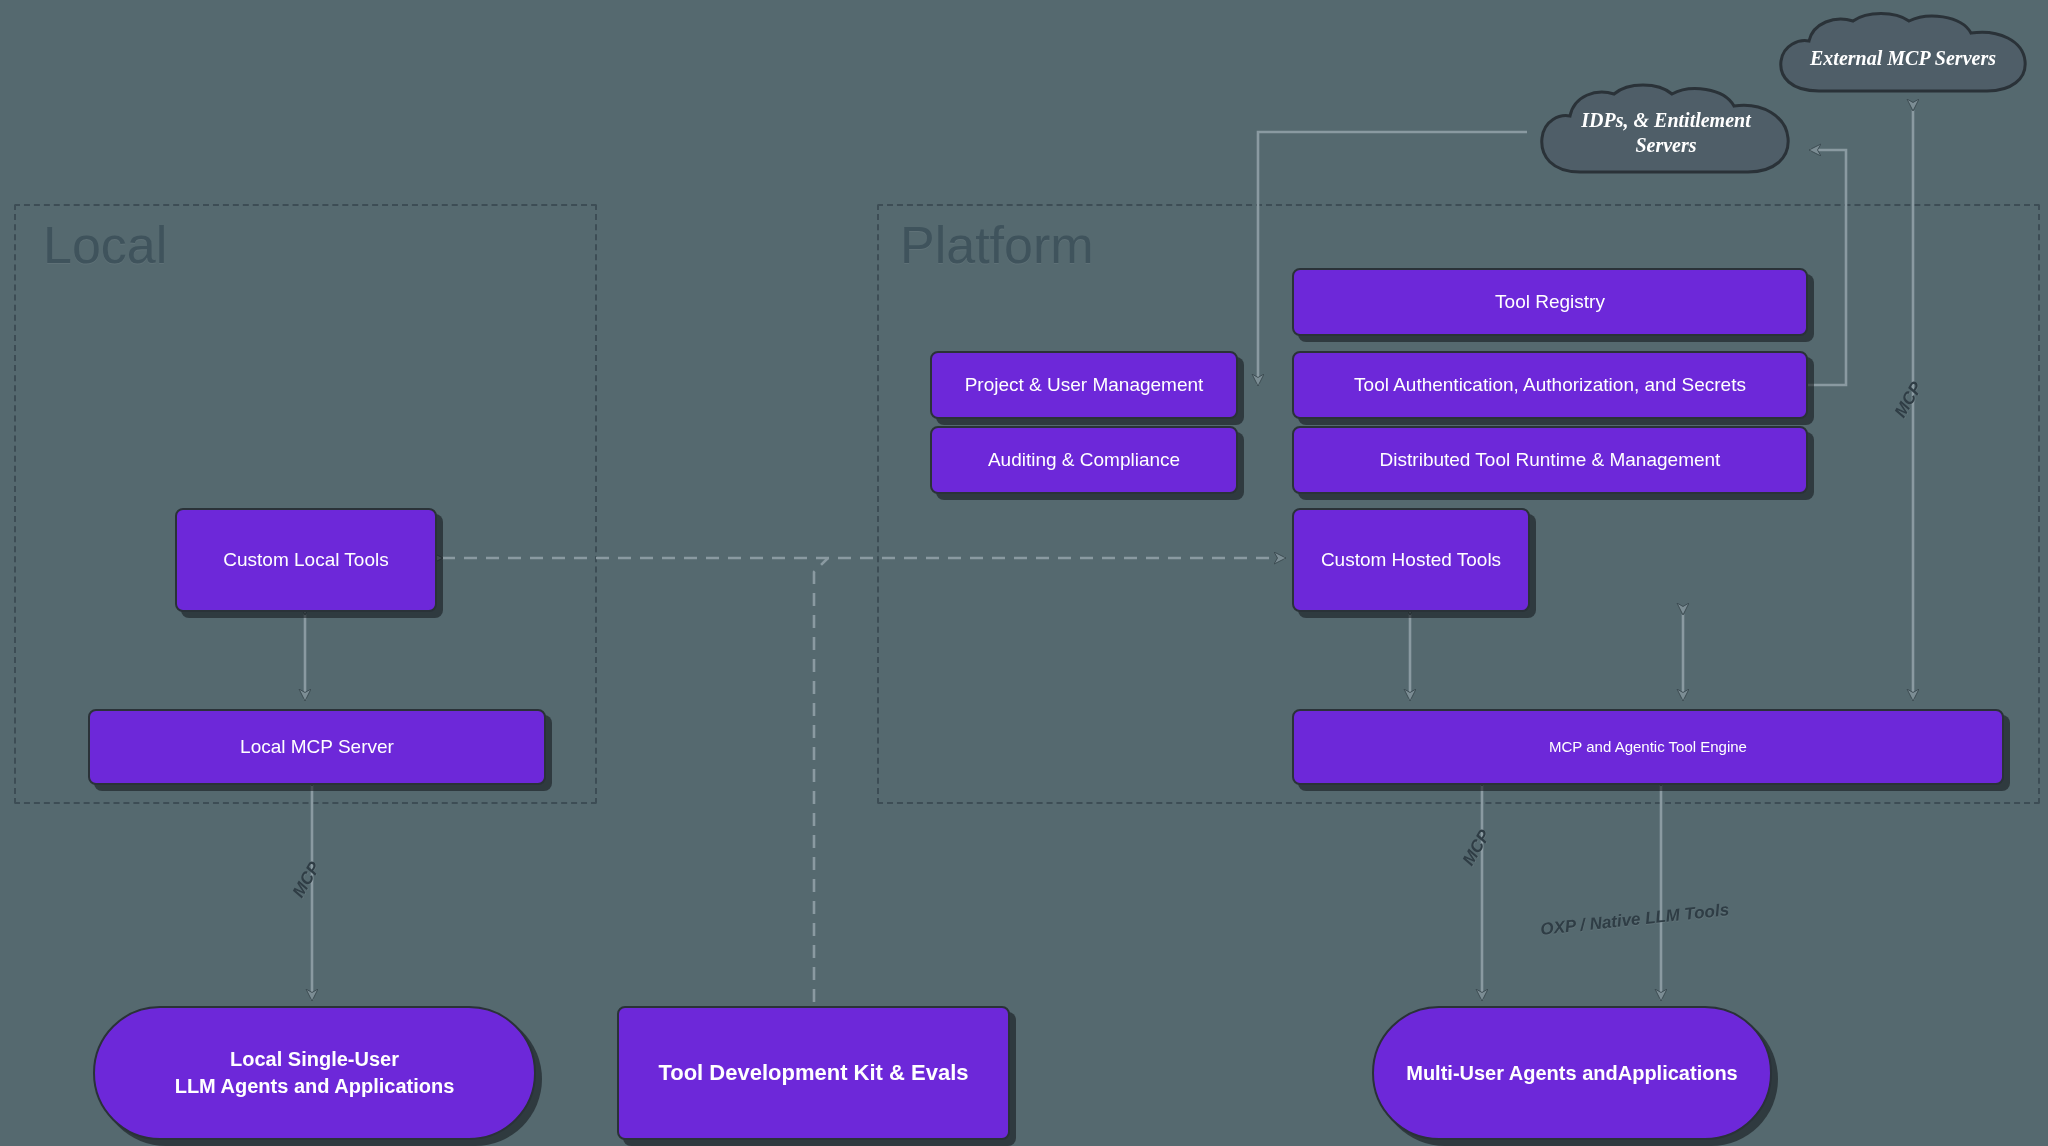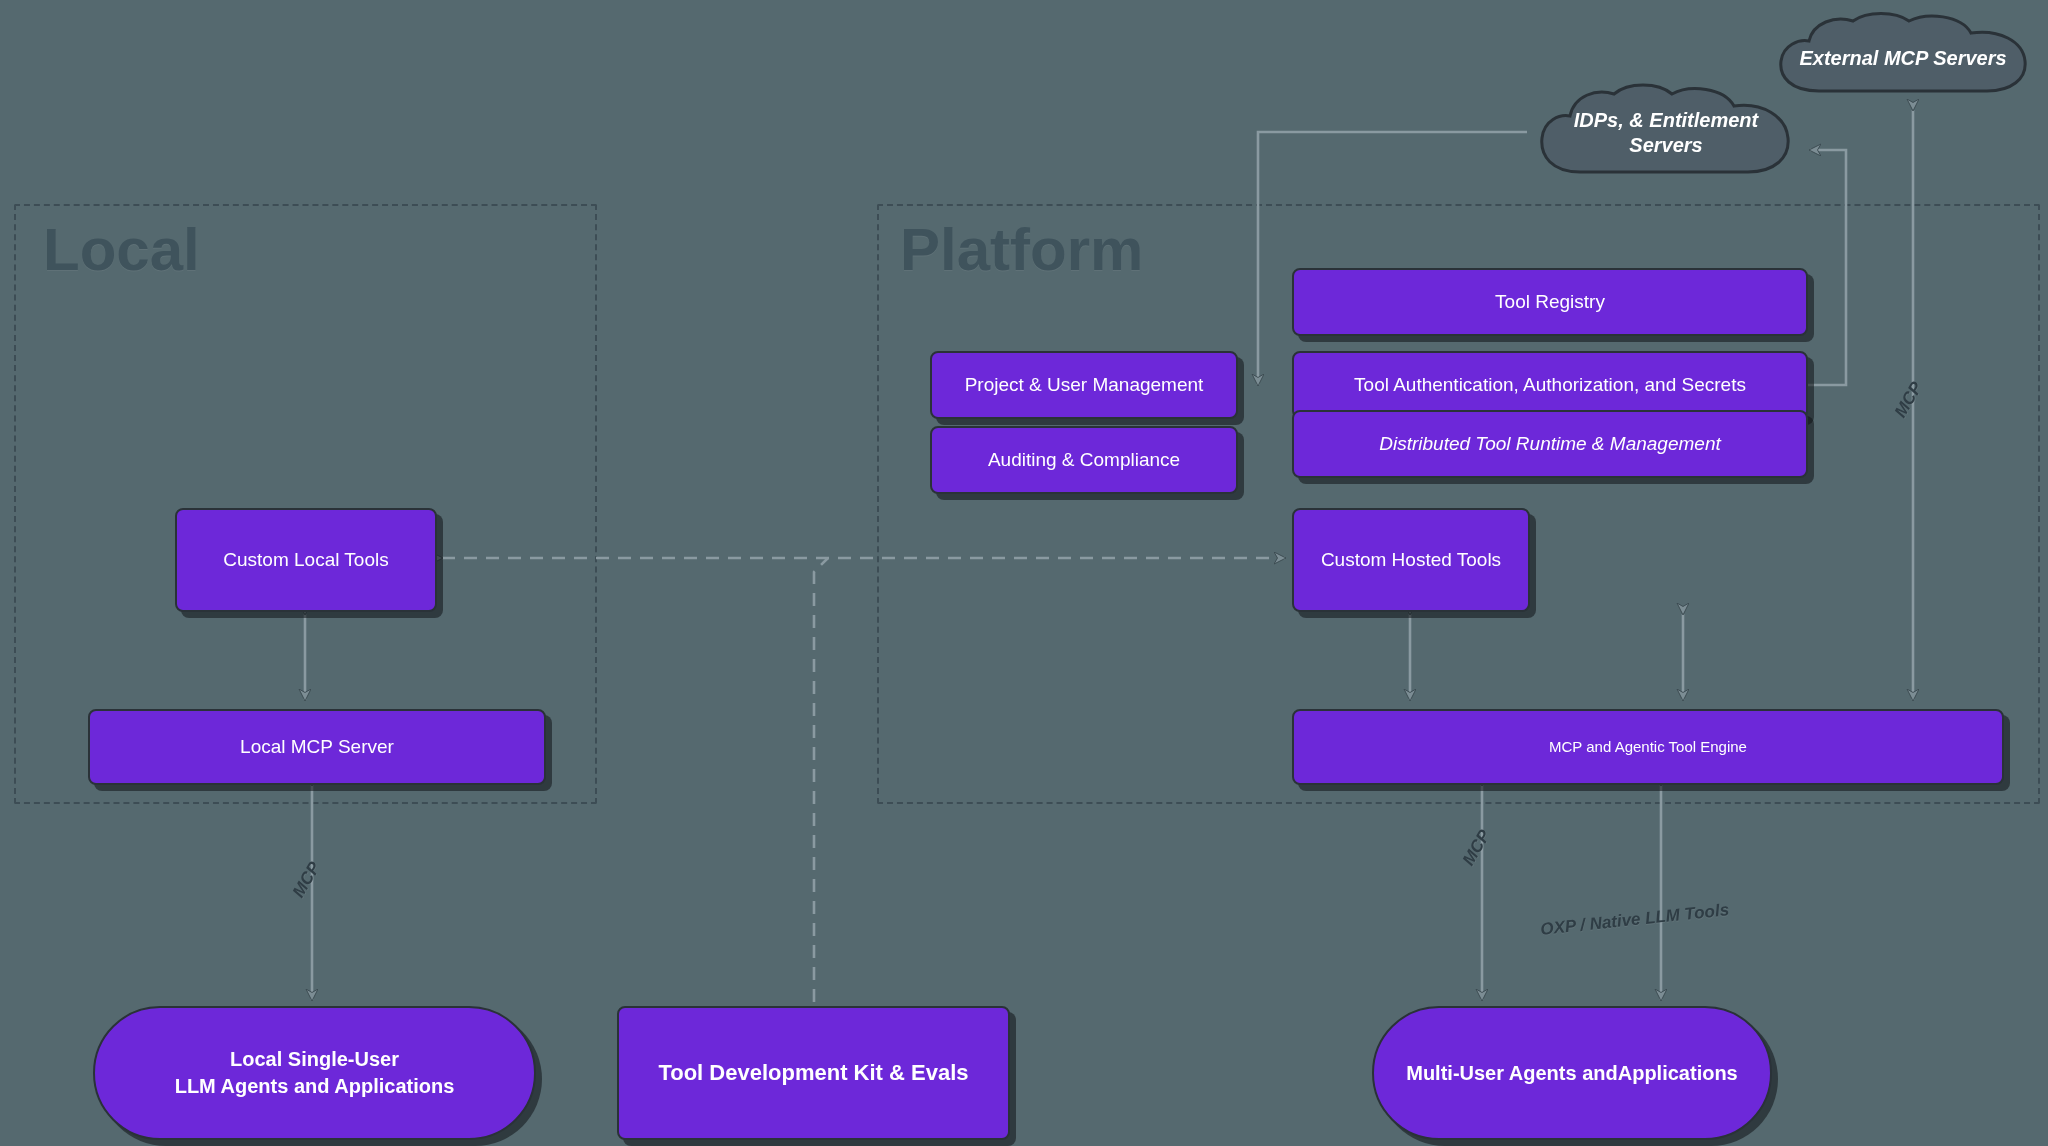--- a/index.html
+++ b/index.html
@@ -15,22 +15,22 @@
 
   
   .group{
     position:absolute;
     border:2px dashed #3d4d55;
     box-sizing:border-box;
     border-radius:2px;
   }
   .group-title{
     position:absolute;
-    font-size:60px;
-    font-weight:700;
+    font-size:52px;
+    font-weight:400;
     color:#3f535c;
     letter-spacing:0px;
     white-space:nowrap;
     text-shadow:0 1px 0 rgba(255,255,255,.06);
   }
 
   
   .node{
     position:absolute;
     box-sizing:border-box;
@@ -62,21 +62,21 @@
     color:#fff;
     font-style:italic;
     font-weight:bold;
     font-size:20px;
     text-align:center;
     display:flex;
     align-items:center;
     justify-content:center;
     z-index:3;
   }
-  .cloud .cloud-label{position:relative;z-index:4;padding:0 18px;line-height:1.25;}
+  .cloud .cloud-label{position:relative;z-index:4;padding:0 18px;line-height:1.25;font-family:Liberation Serif, serif;}
   .cloud svg{position:absolute;left:0;top:0;width:100%;height:100%;z-index:2;}
 
   
   .elabel{
     position:absolute;
     color:#2f3d45;
     font-weight:bold;
     font-style:italic;
     font-size:17px;
     white-space:nowrap;
@@ -189,21 +189,21 @@
   </div>
 
   <div class="node" style="left:1292px;top:268px;width:516px;height:68px;">
     <span>Tool Registry</span>
   </div>
 
   <div class="node" style="left:1292px;top:351px;width:516px;height:68px;">
     <span>Tool Authentication, Authorization, and Secrets</span>
   </div>
 
-  <div class="node" style="left:1292px;top:410px;width:516px;height:68px;font-style:italic;">
+  <div class="node" style="left:1292px;top:426px;width:516px;height:68px;">
     <span>Distributed Tool Runtime &amp; Management</span>
   </div>
 
   <div class="node" style="left:1292px;top:508px;width:238px;height:104px;">
     <span>Custom Hosted Tools</span>
   </div>
 
 
   <div class="node big" style="left:1292px;top:709px;width:712px;height:76px;">
     <span>MCP and Agentic Tool Engine</span>

